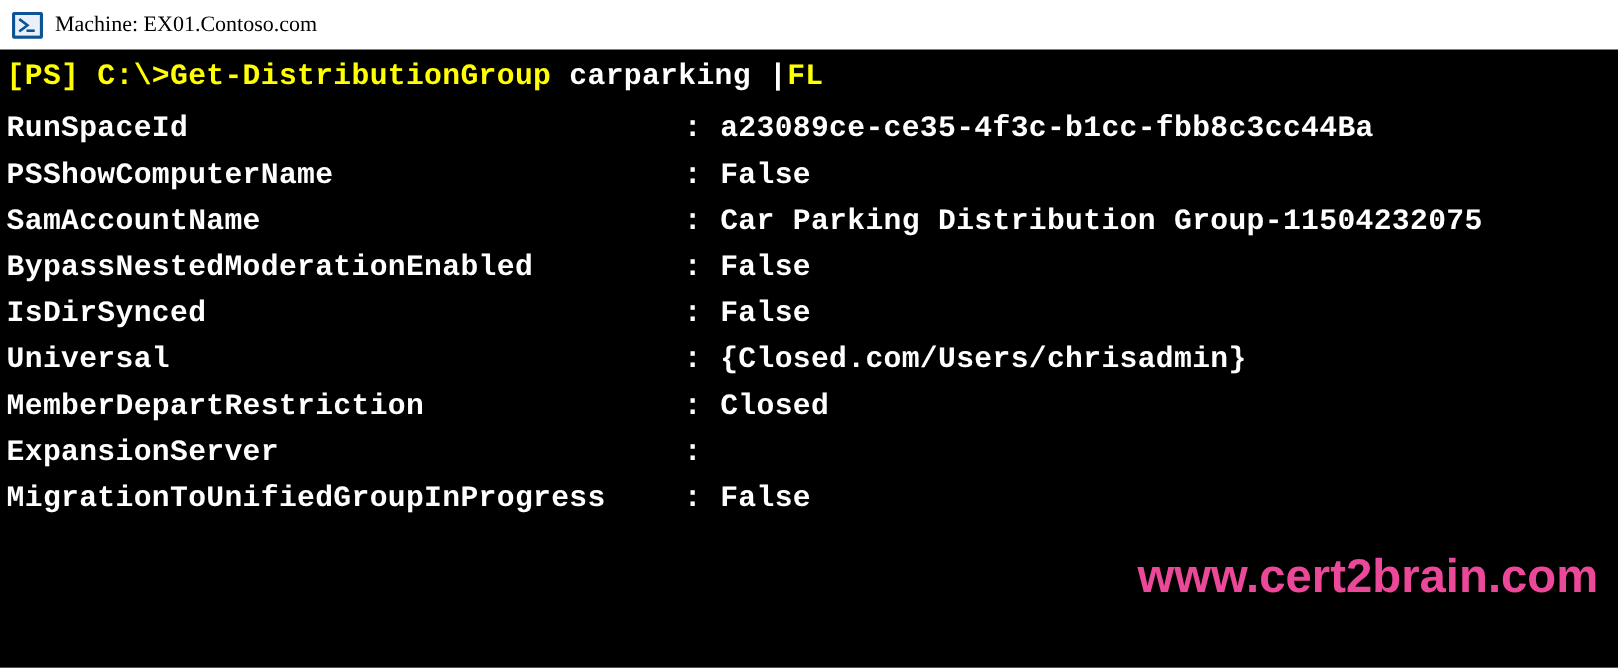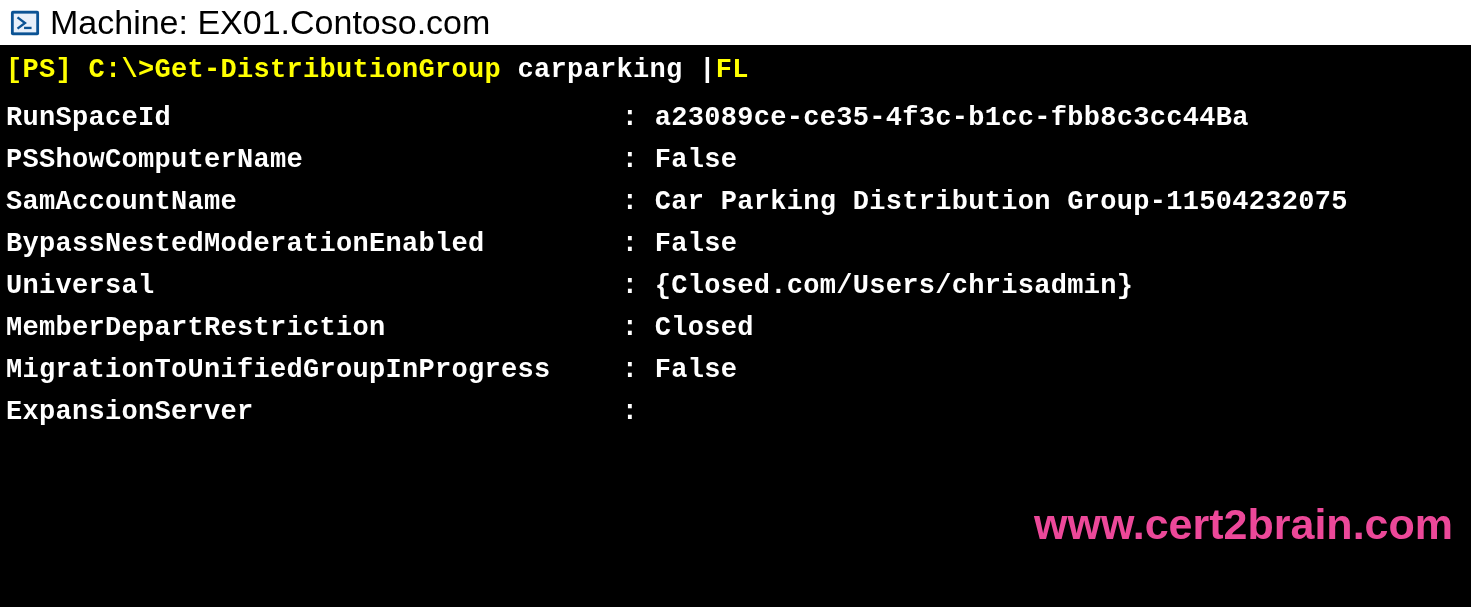--- a/index.html
+++ b/index.html
@@ -1,20 +1,20 @@
 <!DOCTYPE html>
 <html><head>
   <meta charset="utf-8">
   <style>
     * { box-sizing: border-box; }
     html, body { margin:0; padding:0; width:1471px; height:607px; font-family: Consolas, "Courier New", monospace; overflow:hidden; }
     .titlebar { display:flex; align-items:center; height:45px; background:#fff; padding-left:10px; }
     .ps-icon { width:30px; height:30px; display:flex; align-items:center; justify-content:center; margin-right:10px; }
     .ps-icon svg { width:30px; height:30px; }
-    .title-text { font-family: Liberation Sans, sans-serif; font-size:34px; color:#000; white-space:pre;text-align:center; }
+    .title-text { font-family: Liberation Serif, serif; font-size:20px; color:#000; white-space:pre;text-align:center; }
     .console { position:relative; width:100%; height:562px; background:#000; color:#fff; font-size:27px; line-height:42px; padding:4px 4px 0 6px; }
     .console pre { margin:0; font-family: Consolas, "Courier New", monospace; font-weight:bold; letter-spacing:0.3px; }
     .prompt-line { white-space:pre; }
     .y1 { color:#FFFF00; } 
     .w { color:#FFFFFF; }
     .row { white-space:pre; }
     .lbl { display:inline-block; width:38ch; }
     .watermark { position:absolute; right:18px; bottom:62px; color:#ec4899; font-family:"Segoe UI", sans-serif; font-size:43px; font-weight:600; text-shadow:0 0 1px rgba(0,0,0,0.5); }
   </style>
 </head>
@@ -32,19 +32,20 @@
   <span class="title-text"><span>Machine: </span><span>EX01.Contoso.com</span></span>
 </div>
 
 <div class="console">
   <pre class="prompt-line"><span class="y1">[PS] </span><span class="y1">C:\&gt;</span><span class="y1">Get-DistributionGroup </span><span class="w">carparking </span><span class="w">|</span><span class="y1">FL</span></pre>
   <pre style="height:6px;"></pre>
   <pre class="row"><span class="lbl">RunSpaceId</span><span>:</span> <span>a23089ce-ce35-4f3c-b1cc-fbb8c3cc44Ba</span></pre>
   <pre class="row"><span class="lbl">PSShowComputerName</span><span>:</span> <span>False</span></pre>
   <pre class="row"><span class="lbl">SamAccountName</span><span>:</span> <span>Car Parking Distribution Group-11504232075</span></pre>
   <pre class="row"><span class="lbl">BypassNestedModerationEnabled</span><span>:</span> <span>False</span></pre>
+  <pre class="row"><span class="lbl">IsDirSynced</span><span>:</span> <span>False</span></pre>
   <pre class="row"><span class="lbl">Universal</span><span>:</span> <span>{Closed.com/Users/chrisadmin}</span></pre>
   <pre class="row"><span class="lbl">MemberDepartRestriction</span><span>:</span> <span>Closed</span></pre>
+  <pre class="row"><span class="lbl">ExpansionServer</span><span>:</span> <span></span></pre>
   <pre class="row"><span class="lbl">MigrationToUnifiedGroupInProgress</span><span>:</span> <span>False</span></pre>
-  <pre class="row"><span class="lbl">ExpansionServer</span><span>:</span> <span></span></pre>
 
   <div class="watermark">www.cert2brain.com</div>
 </div>
 
 </body></html>

